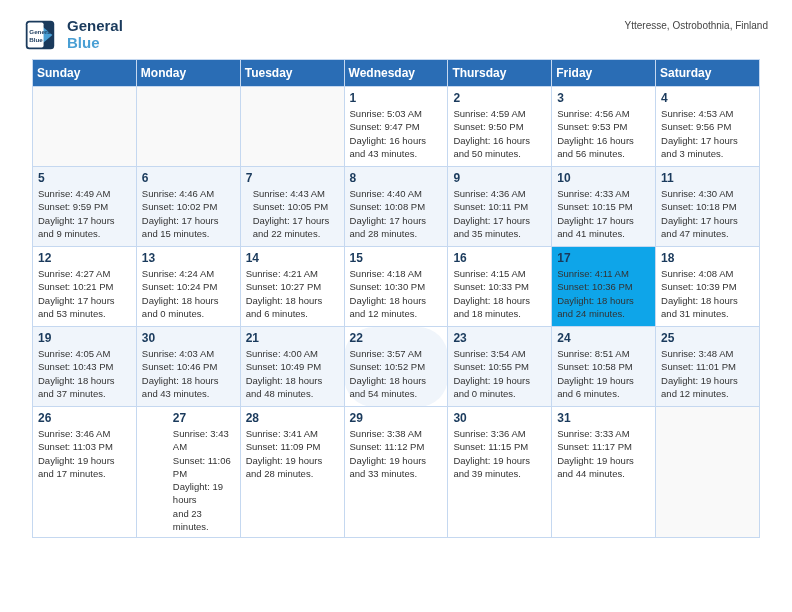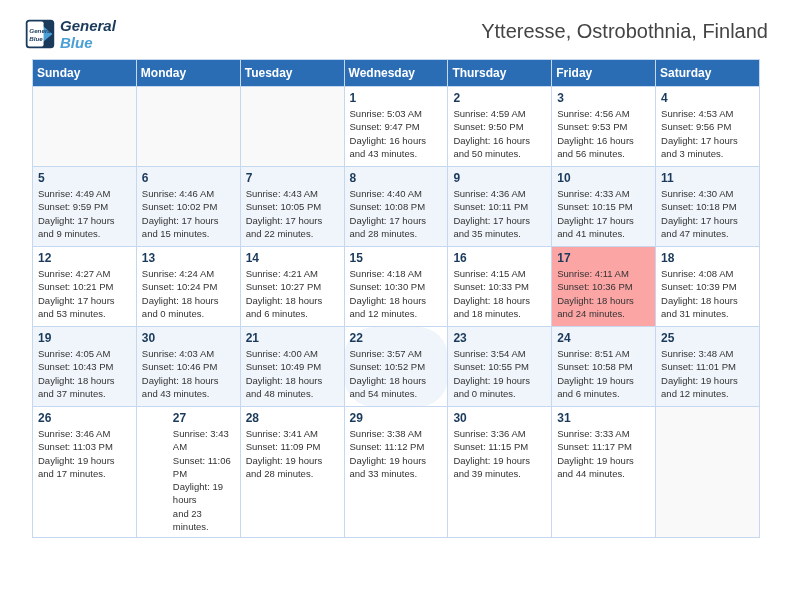--- a/index.html
+++ b/index.html
@@ -1,25 +1,25 @@
 <!DOCTYPE html>
 <html><head>
   <meta charset="utf-8">
   <style>
     * { box-sizing: border-box; margin: 0; padding: 0; }
     body { font-family: Arial, sans-serif; background: #fff; width: 792px; min-height: 612px; }
     
     .header { display: flex; justify-content: space-between; align-items: flex-start; padding: 18px 24px 8px 24px; }
     
-    .logo { display: flex; align-items: flex-start; gap: 4px; font-style: italic; }
+    .logo { display: flex; align-items: center; gap: 11px; }
     .logo-icon { width: 32px; height: 32px; }
     
     .title-block { text-align: right; }
     .month-title { font-size: 36px; font-weight: bold; color: #1a3a5c; }
-    .subtitle { font-size: 20px; color: #444; margin-top: 2px; }
+    .subtitle { font-size: 10px; color: #444; margin-top: 2px; }
     
     .calendar { width: 100%; border-collapse: collapse; margin: 0 16px; width: calc(100% - 32px); margin-left: 16px; }
     
     .calendar th {
       background: #2a6db5;
       color: #fff;
       font-size: 12px;
       font-weight: bold;
       padding: 6px 4px;
       text-align: left;
@@ -126,21 +126,21 @@
             </td>
             <td style="background: rgb(240, 245, 251);">
               <div class="day-num">6</div>
               <div class="day-info" style="white-space: pre-line;">Sunrise: 4:46 AM
 Sunset: 10:02 PM
 Daylight: 17 hours
 and 15 minutes.</div>
             </td>
             <td style="background: rgb(240, 245, 251);">
               <div class="day-num">7</div>
-              <div class="day-info" style="white-space: pre-line;">Sunrise: 4:43 AM
+              <div class="day-info" style="white-space: pre-line; margin-left: 7px;">Sunrise: 4:43 AM
 Sunset: 10:05 PM
 Daylight: 17 hours
 and 22 minutes.</div>
             </td>
             <td style="background: rgb(240, 245, 251);">
               <div class="day-num">8</div>
               <div class="day-info" style="white-space: pre-line;">Sunrise: 4:40 AM
 Sunset: 10:08 PM
 Daylight: 17 hours
 and 28 minutes.</div>
@@ -196,21 +196,21 @@
 Daylight: 18 hours
 and 12 minutes.</div>
             </td>
             <td style="background: rgb(255, 255, 255);">
               <div class="day-num">16</div>
               <div class="day-info" style="white-space: pre-line;">Sunrise: 4:15 AM
 Sunset: 10:33 PM
 Daylight: 18 hours
 and 18 minutes.</div>
             </td>
-            <td style="background: #fca5a5;">
+            <td style="background: #0ea5e9;">
               <div class="day-num">17</div>
               <div class="day-info" style="white-space: pre-line;">Sunrise: 4:11 AM
 Sunset: 10:36 PM
 Daylight: 18 hours
 and 24 minutes.</div>
             </td>
             <td style="background: rgb(255, 255, 255);">
               <div class="day-num">18</div>
               <div class="day-info" style="white-space: pre-line;">Sunrise: 4:08 AM
 Sunset: 10:39 PM

